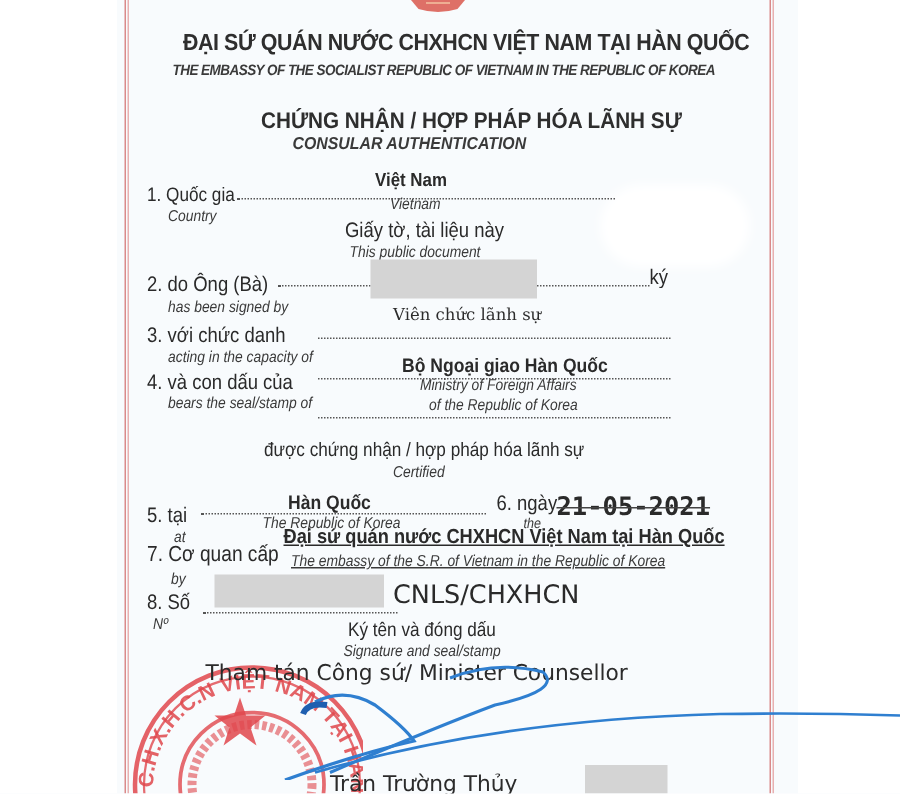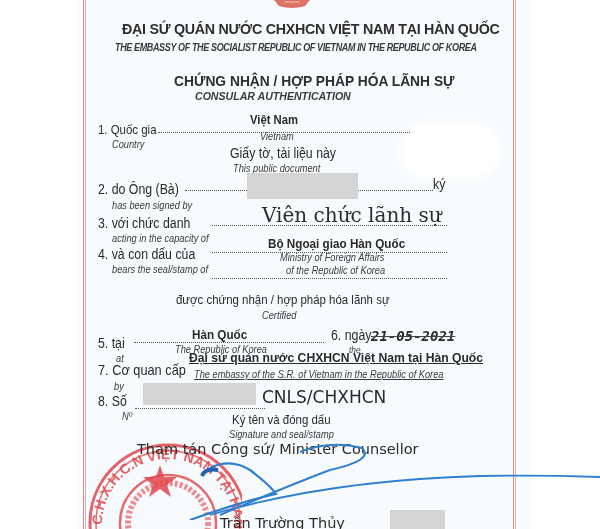--- a/index.html
+++ b/index.html
@@ -11,25 +11,25 @@
   .emblem { position:absolute; left:272px; top:0; width:40px; height:9px; }
   .h1 { font-weight:bold; font-size:15.5px; letter-spacing:-0.3px; color:#2e2e2e; transform:scaleX(0.92); transform-origin:left; }
   .h1en { font-weight:bold; font-style:italic; font-size:10px; letter-spacing:-0.4px; color:#3a3a3a; transform:scaleX(0.9); transform-origin:left; }
   .h2 { font-weight:bold; font-size:15px; color:#2e2e2e; transform:scaleX(0.92); transform-origin:left; }
   .h2en { font-weight:bold; font-style:italic; font-size:11.5px; color:#3a3a3a; transform:scaleX(0.92); transform-origin:left; }
   .lbl { font-size:13px; color:#2a2a2a; transform:scaleX(0.88); transform-origin:left; }
   .lblen { font-style:italic; font-size:10.5px; color:#3a3a3a; transform:scaleX(0.88); transform-origin:left; }
   .val { font-weight:bold; font-size:12.5px; color:#2a2a2a; transform:scaleX(0.9); transform-origin:left; }
   .valen { font-style:italic; font-size:10.5px; color:#3a3a3a; transform:scaleX(0.88); transform-origin:left; }
   .dots { position:absolute; border-bottom:1.5px dotted #555; height:0; }
-  .serif-val { font-family:"DejaVu Serif", serif; font-size:20px; color:#2c2c2c; }
+  .serif-val { font-family:"DejaVu Serif", serif; font-size:11px; color:#2c2c2c; }
   .typed { font-family:"DejaVu Sans", sans-serif; font-size:17px; color:#2a2a2a; }
   .redact { position:absolute; background:#d4d4d4; }
   .whiteblur { position:absolute; background:#ffffff; border-radius:40px; filter:blur(4px); }
-  .date { font-family:"DejaVu Sans Mono", monospace; font-weight:bold; font-size:14px; color:#2a2a2a; text-decoration:line-through; text-decoration-color:#444; text-decoration-thickness:1px;font-style:italic; }
+  .date { font-family:"DejaVu Sans Mono", monospace; font-weight:bold; font-size:17px; color:#2a2a2a; text-decoration:line-through; text-decoration-color:#444; text-decoration-thickness:1px; }
   .sig-title { font-family:"DejaVu Sans", sans-serif; font-size:14.5px; color:#2b2b2b; }
   svg { position:absolute; }
 </style>
 </head>
 <body>
 
 <div class="paper"></div>
 <div class="border-l"></div>
 <div class="border-r"></div>
 
@@ -85,21 +85,21 @@
 <div class="abs lbl" style="left:331px;top:327px;font-size:14px;">6. ngày</div>
 <div class="abs lblen" style="left:349px;top:344px;font-size:9.5px;">the</div>
 <div class="abs date" style="left:371px;top:328px;">21-05-2021</div>
 
 <div class="abs lbl" style="left:98px;top:362px;font-size:14.5px;">7. Cơ quan cấp</div>
 <div class="abs lblen" style="left:114px;top:380px;">by</div>
 <div class="abs val" style="left:189px;top:350px;font-size:13.5px;text-decoration:underline;">Đại sứ quán nước CHXHCN Việt Nam tại Hàn Quốc</div>
 <div class="abs valen" style="left:194px;top:368px;text-decoration:underline;">The embassy of the S.R. of Vietnam in the Republic of Korea</div>
 
 <div class="abs lbl" style="left:98px;top:393px;font-size:14px;">8. Số</div>
-<div class="abs lblen" style="left:122px;top:410px;">Nº</div>
+<div class="abs lblen" style="left:102px;top:410px;">Nº</div>
 <div class="dots" style="left:135px;top:408px;width:130px;"></div>
 <div class="redact" style="left:143px;top:383px;width:113px;height:22px;"></div>
 <div class="abs typed" style="left:262px;top:387px;">CNLS/CHXHCN</div>
 
 <svg style="left:82px;top:405px;" width="160" height="124" viewBox="0 0 160 124">
   <defs>
     <path id="ring" d="M 20 120 A 66 66 0 1 1 152 120"></path>
   </defs>
   <circle cx="86" cy="118" r="78" fill="none" stroke="#e0474c" stroke-width="3" opacity="0.85"></circle>
   <circle cx="86" cy="118" r="72" fill="none" stroke="#e0474c" stroke-width="1.5" opacity="0.8"></circle>

